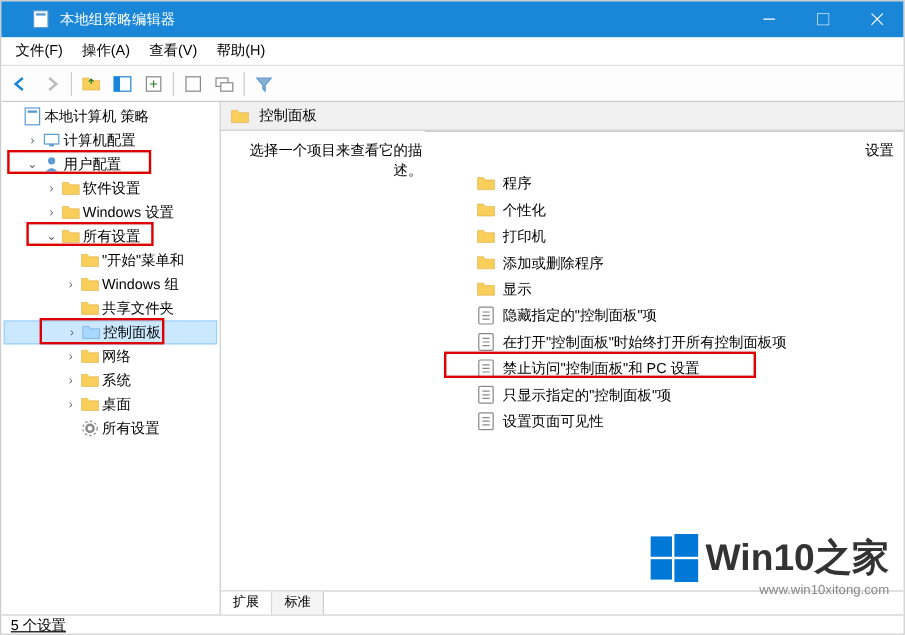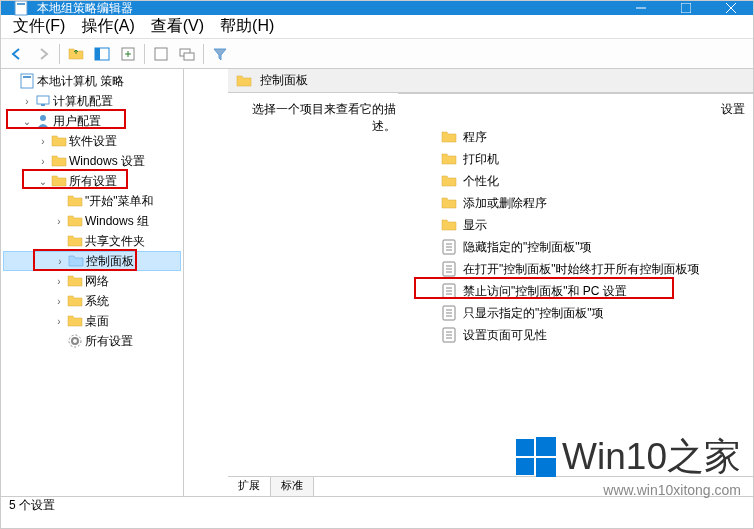--- a/index.html
+++ b/index.html
@@ -1,31 +1,31 @@
 <!DOCTYPE html>
 <html><head>
   <meta charset="utf-8">
   <style>
     * { margin: 0; padding: 0; box-sizing: border-box; font-family: "Microsoft YaHei", "Segoe UI", sans-serif; }
     body { background: #fff; width: 754px; height: 529px; overflow: hidden; border: 1px solid #ccc; position: relative; }
     
-    .titlebar { background: #1a86d8; height: 14px; display: flex; align-items: center; color: #fff; font-size: 12px; padding-left: 12px; }
+    .titlebar { background: #1a86d8; height: 30px; display: flex; align-items: center; color: #fff; font-size: 12px; padding-left: 25px; }
     .titlebar-icon { width: 16px; height: 16px; margin-right: 8px; display: inline-flex; }
     .titlebar-title { flex: 1; }
     .window-controls { display: flex; height: 100%; }
     .window-btn { width: 45px; height: 100%; display: flex; align-items: center; justify-content: center; color: #fff; cursor: pointer; }
     
-    .menubar { height: 24px; display: flex; align-items: center; padding: 0 4px; font-size: 16px; border-bottom: 1px solid #e0e0e0; }
+    .menubar { height: 24px; display: flex; align-items: center; padding: 0 4px; font-size: 12px; border-bottom: 1px solid #e0e0e0; }
     .menu-item { padding: 2px 8px; cursor: pointer; }
     
     .toolbar { height: 30px; display: flex; align-items: center; padding: 0 4px; border-bottom: 1px solid #ccc; background: #fdfdfd; gap: 2px; }
     .tool-btn { width: 24px; height: 24px; display: flex; align-items: center; justify-content: center; cursor: pointer; border-radius: 2px; }
     .tool-sep { width: 1px; height: 20px; background: #ccc; margin: 0 2px; }
     
-    .main { display: flex; height: 427px; gap: 44px; }
+    .main { display: flex; height: 427px; }
     
     .tree-pane { width: 183px; border-right: 1px solid #ccc; overflow: auto; padding: 2px; font-size: 12px; position: relative; }
     .tree-item { display: flex; align-items: center; height: 20px; cursor: pointer; white-space: nowrap; }
     .tree-item.selected { background: #cce8ff; border: 1px solid #99d1ff; }
     .tree-expand { width: 16px; text-align: center; color: #666; font-size: 10px; }
     .tree-icon { width: 16px; height: 16px; margin-right: 2px; display: inline-flex; align-items: center; justify-content: center; }
     .tree-label { padding-right: 4px; }
     .tree-indent-0 { padding-left: 0px; }
     .tree-indent-1 { padding-left: 16px; }
     .tree-indent-2 { padding-left: 32px; }
@@ -39,26 +39,26 @@
     .desc-col { width: 170px; padding-right: 10px; }
     .settings-col { flex: 1; }
     .settings-header { margin-bottom: 8px; }
     .setting-row { display: flex; align-items: center; height: 22px; cursor: pointer; gap: 6px; margin-left: 35px; }
     .setting-icon { width: 16px; height: 16px; display: inline-flex; }
     
     .content-tabs { height: 20px; border-top: 1px solid #ccc; display: flex; font-size: 11px; }
     .tab { padding: 1px 10px; border-right: 1px solid #ccc; cursor: pointer; background: #f5f5f5; }
     .tab.active { background: #fff; }
     
-    .statusbar { height: 18px; border-top: 1px solid #ccc; font-size: 12px; padding: 0 8px; display: flex; align-items: center; }
+    .statusbar { height: 18px; border-top: 1px solid #ccc; font-size: 12px; padding: 0 8px; display: flex; align-items: center; text-decoration: underline; }
     
     .watermark { position: absolute; right: 12px; bottom: 30px; text-align: right; pointer-events: none; }
     .watermark-logo { display: flex; align-items: center; justify-content: flex-end; gap: 6px; }
-    .watermark-title { font-size: 37px; font-weight: normal; color: #333; }
-    .watermark-url { font-size: 14px; color: #888; }
+    .watermark-title { font-size: 31px; font-weight: bold; color: #333; }
+    .watermark-url { font-size: 11px; color: #888; }
     
     .folder-svg { fill: #f9ce5a; stroke: #d9a93a; stroke-width: 0.5; }
     .folder-open-svg { fill: #a8d8ff; stroke: #5a9bd4; stroke-width: 0.5; }
     .policy-svg { fill: #fff; stroke: #888; stroke-width: 1; }
     .win-squares rect { fill: #0078d7; }
   </style>
 </head>
 <body>
 
 <svg width="0" height="0" style="position:absolute">
@@ -338,29 +338,29 @@
                 </svg>
               </span>
               <span>程序</span>
             </div>
             <div class="setting-row">
               <span class="setting-icon">
                 <svg width="16" height="16">
                   <use href="#folder-icon"></use>
                 </svg>
               </span>
+              <span>个性化</span>
+            </div>
+            <div class="setting-row">
+              <span class="setting-icon">
+                <svg width="16" height="16">
+                  <use href="#folder-icon"></use>
+                </svg>
+              </span>
               <span>打印机</span>
-            </div>
-            <div class="setting-row">
-              <span class="setting-icon">
-                <svg width="16" height="16">
-                  <use href="#folder-icon"></use>
-                </svg>
-              </span>
-              <span>个性化</span>
             </div>
             <div class="setting-row">
               <span class="setting-icon">
                 <svg width="16" height="16">
                   <use href="#folder-icon"></use>
                 </svg>
               </span>
               <span>添加或删除程序</span>
             </div>
             <div class="setting-row">

